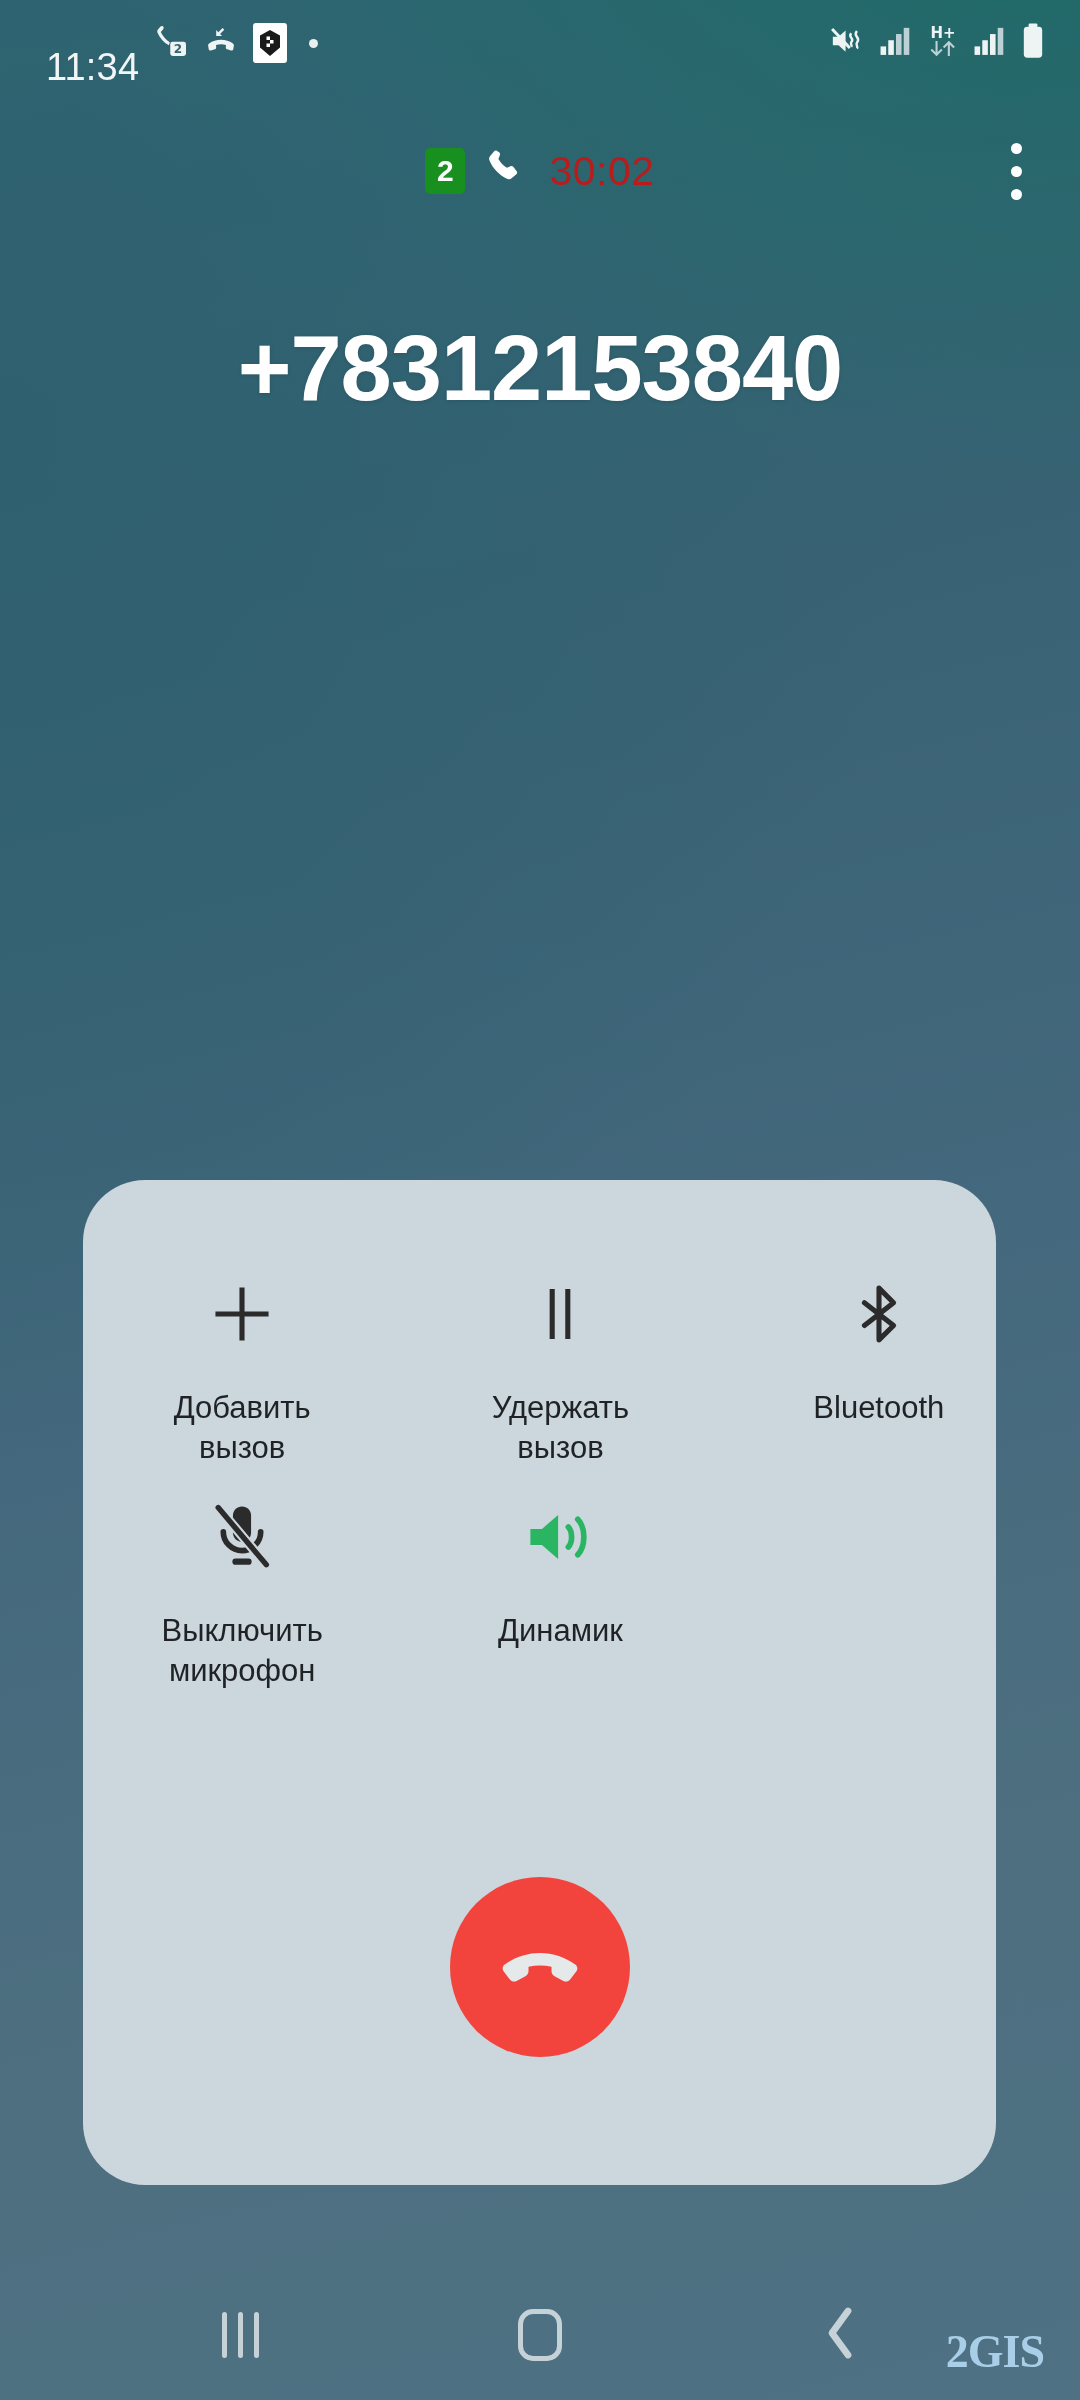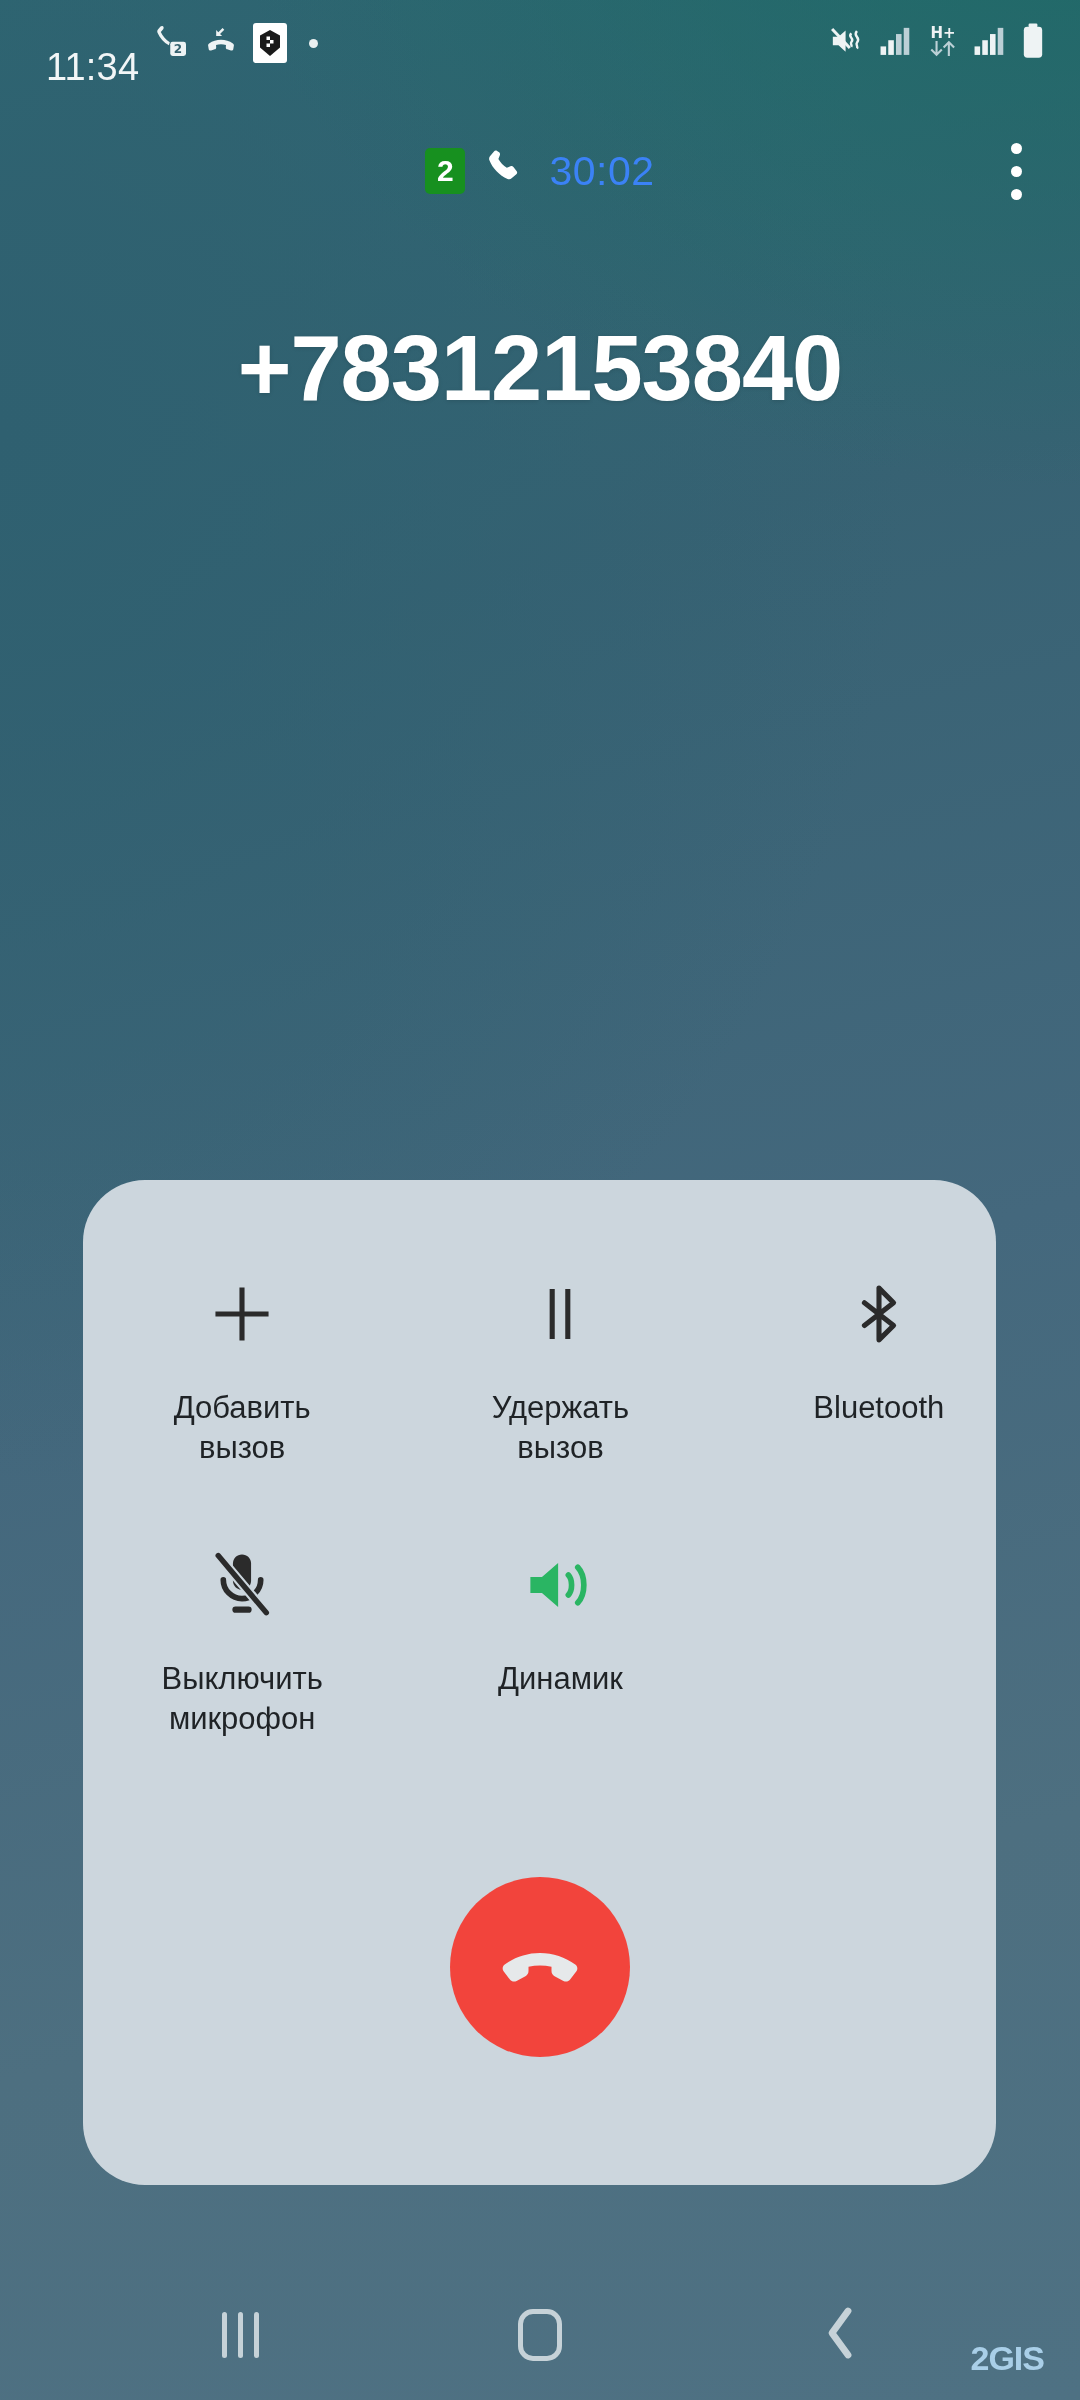--- a/index.html
+++ b/index.html
@@ -45,21 +45,21 @@
   .ch-center {
     position:absolute; left:0; right:0; top:0; height:78px;
     display:flex; align-items:center; justify-content:center; gap:20px;
   }
   .sim-badge {
     width:40px; height:46px; background:#17901f; border-radius:5px;
     color:#ffffff; font-size:30px; font-weight:700;
     display:flex; align-items:center; justify-content:center;
     line-height:1;
   }
-  .ch-timer { color:#3b82f6; font-size:41px; letter-spacing:.5px; }
+  .ch-timer { color:#b91c1c; font-size:41px; letter-spacing:.5px; }
   .overflow-menu {
     position:absolute; right:36px; top:50%; transform:translateY(-50%);
     width:56px; height:72px;
     display:flex; flex-direction:column; align-items:center; justify-content:center; gap:12px;
   }
   .overflow-menu i { width:11px; height:11px; border-radius:50%; background:#ffffff; display:block; }
 
   
   .phone-number {
     position:absolute; top:318px; left:0; width:1080px;
@@ -70,21 +70,21 @@
   }
 
   
   .panel {
     position:absolute; left:83px; top:1180px;
     width:913px; height:1005px;
     background:#ccd6dd; border-radius:62px;
   }
   .grid {
     position:absolute; left:0; top:64px; width:955px;
-    display:grid; grid-template-columns:repeat(3,1fr); row-gap:48px;
+    display:grid; grid-template-columns:repeat(3,1fr); 
   }
   .cell {
     display:flex; flex-direction:column; align-items:center;
     padding-top:18px;
   }
   .cell-icon {
     height:104px; width:104px;
     display:flex; align-items:center; justify-content:center;
     margin-bottom:22px;
   }
@@ -122,22 +122,22 @@
   .nav-recents { left:140px; }
   .nav-home    { left:440px; }
   .nav-back    { left:740px; }
   .recents-bars { display:flex; gap:11px; }
   .recents-bars i { width:5px; height:46px; background:#c6d2d8; border-radius:3px; display:block; }
   .home-sq {
     width:44px; height:52px; border:5px solid #c6d2d8; border-radius:15px;
   }
   .watermark {
     position:absolute; right:36px; bottom:22px;
-    color:#a9cfe8; font-size:34px; font-weight:700;
-    letter-spacing:-1px; font-family:Liberation Sans, sans-serif;
+    color:#a9cfe8; font-size:46px; font-weight:700;
+    letter-spacing:-1px; font-family:Liberation Serif, serif;
   }
 </style>
 </head>
 <body>
 
 <div class="statusbar">
   <div class="sb-left">
     <span class="sb-clock">11:34</span>
 
     <span class="ic">

